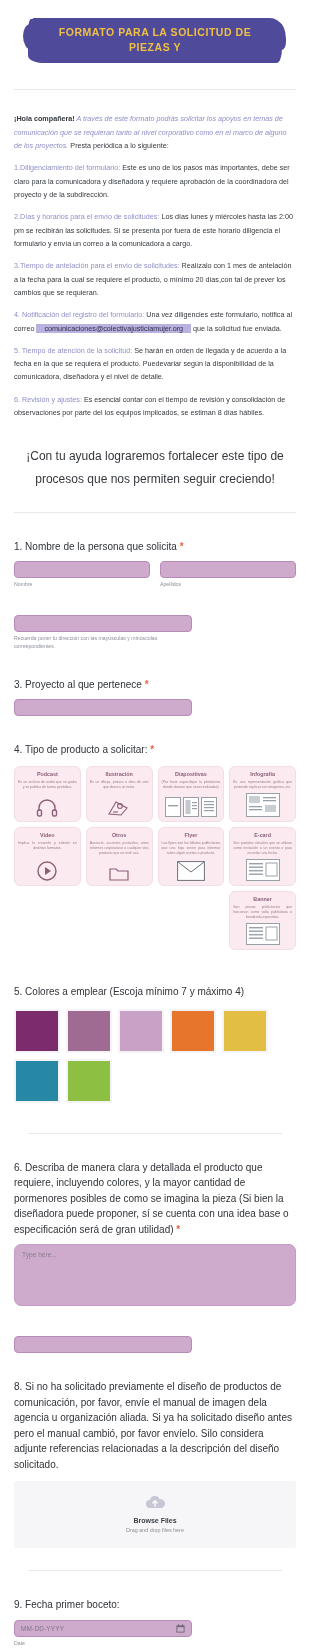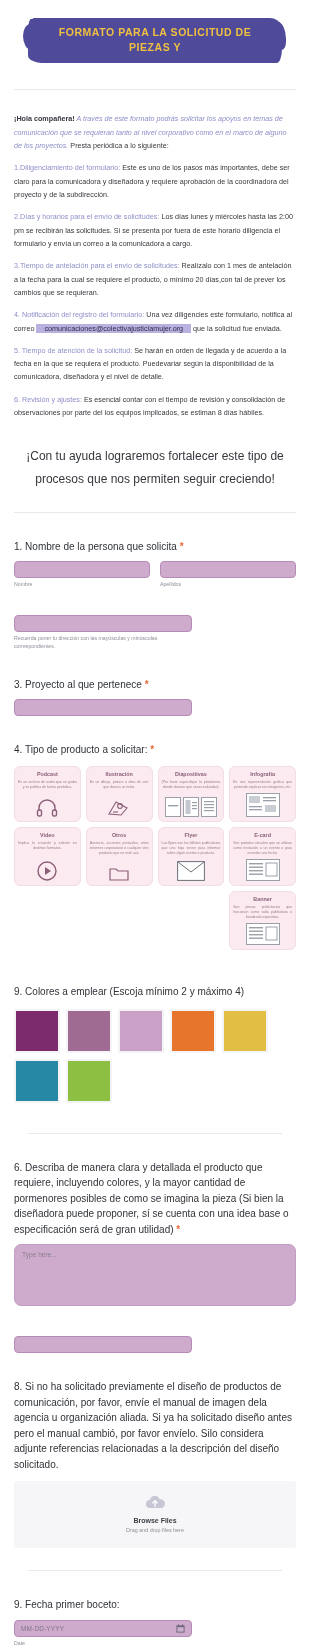--- a/index.html
+++ b/index.html
@@ -386,21 +386,21 @@
                 <rect x="3" y="11" width="14" height="1.4" fill="#9aa0a8"></rect>
                 <rect x="3" y="14.5" width="14" height="1.4" fill="#9aa0a8"></rect>
               <rect x="20" y="4" width="11" height="13" fill="#fff" stroke="#9aa0a8"></rect>
             </svg>
           </div>
         </div>
       </div>
     </div>
 
     <div class="q" style="margin-top:34px">
-      <div class="q-label">9. Colores a emplear (Escoja mínimo 2 y máximo 4)</div>
+      <div class="q-label">5. Colores a emplear (Escoja mínimo 7 y máximo 4)</div>
       <div class="swatches">
         <div class="swatch" style="background:#7c2c6c"></div>
         <div class="swatch" style="background:#a06b93"></div>
         <div class="swatch" style="background:#c9a0c6"></div>
         <div class="swatch" style="background:#e8752c"></div>
         <div class="swatch" style="background:#e3be44"></div>
         <div class="swatch" style="background:#2688a4"></div>
         <div class="swatch" style="background:#8cbf42"></div>
       </div>
     </div>

